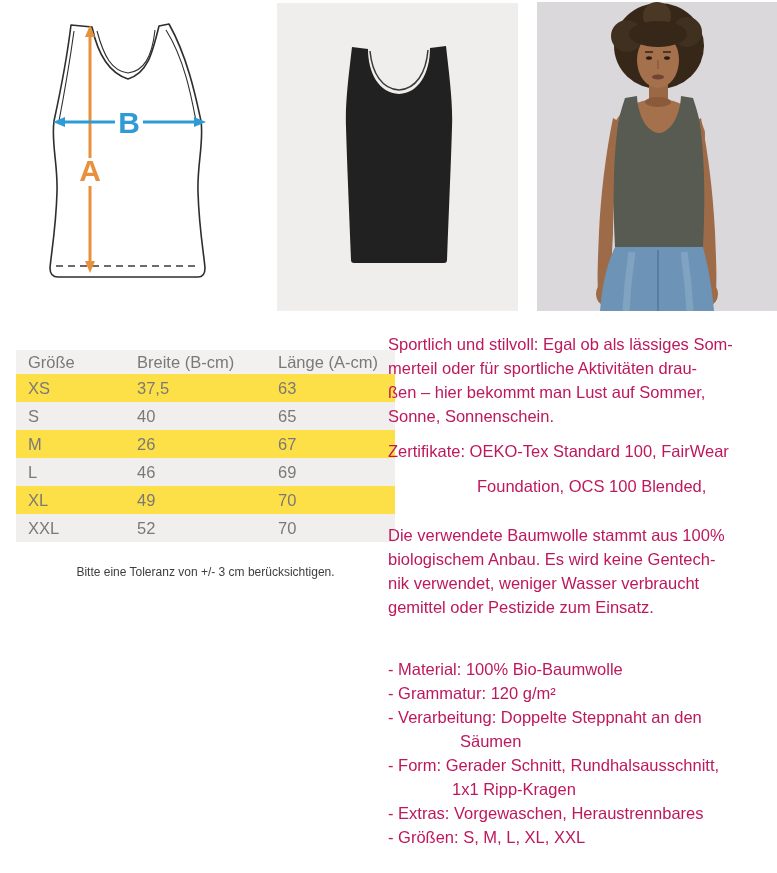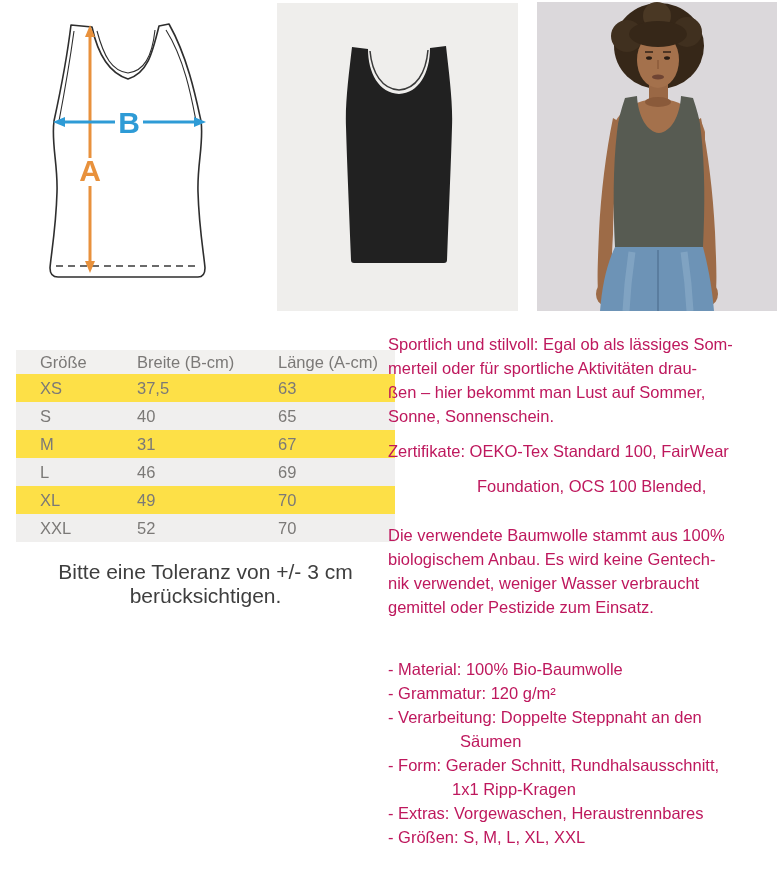--- a/index.html
+++ b/index.html
@@ -15,25 +15,25 @@
   .img-diagram{left:0;top:0;width:260px;height:320px;}
   .img-flat{left:277px;top:3px;width:241px;height:308px;}
   .img-model{left:537px;top:2px;width:240px;height:309px;}
 
   
   .size-table{left:16px;top:350px;width:379px;font-size:16.5px;color:#7b7977;}
   .trow{display:grid;grid-template-columns:121px 141px 1fr;align-items:center;height:28px;}
   .trow.thead{height:24px;background:#f2f1ef;}
   .trow.r-odd{background:#fde047;}
   .trow.r-even{background:#f0efee;}
-  .tc.c1{padding-left:24px;}
+  .tc.c1{padding-left:12px;}
 
   .tolerance{
     left:16px;top:560px;width:379px;text-align:center;
-    font-size:21px;color:#3e3e3e;line-height:24px;
+    font-size:12px;color:#3e3e3e;line-height:24px;
   }
 
   
   .para{position:absolute;left:388px;width:371px;font-size:16.5px;color:#be185d;}
   .tl{height:24px;line-height:24px;white-space:nowrap;}
   .ind64{padding-left:64px;}
   .ind72{padding-left:72px;}
   .ind89{padding-left:89px;margin-top:11px;}
 </style>
 </head>
@@ -153,21 +153,21 @@
       <div class="tc">37,5</div>
       <div class="tc">63</div>
     </div>
     <div class="trow r-even">
       <div class="tc c1">S</div>
       <div class="tc">40</div>
       <div class="tc">65</div>
     </div>
     <div class="trow r-odd">
       <div class="tc c1">M</div>
-      <div class="tc">31</div>
+      <div class="tc">26</div>
       <div class="tc">67</div>
     </div>
     <div class="trow r-even">
       <div class="tc c1">L</div>
       <div class="tc">46</div>
       <div class="tc">69</div>
     </div>
     <div class="trow r-odd">
       <div class="tc c1">XL</div>
       <div class="tc">49</div>

